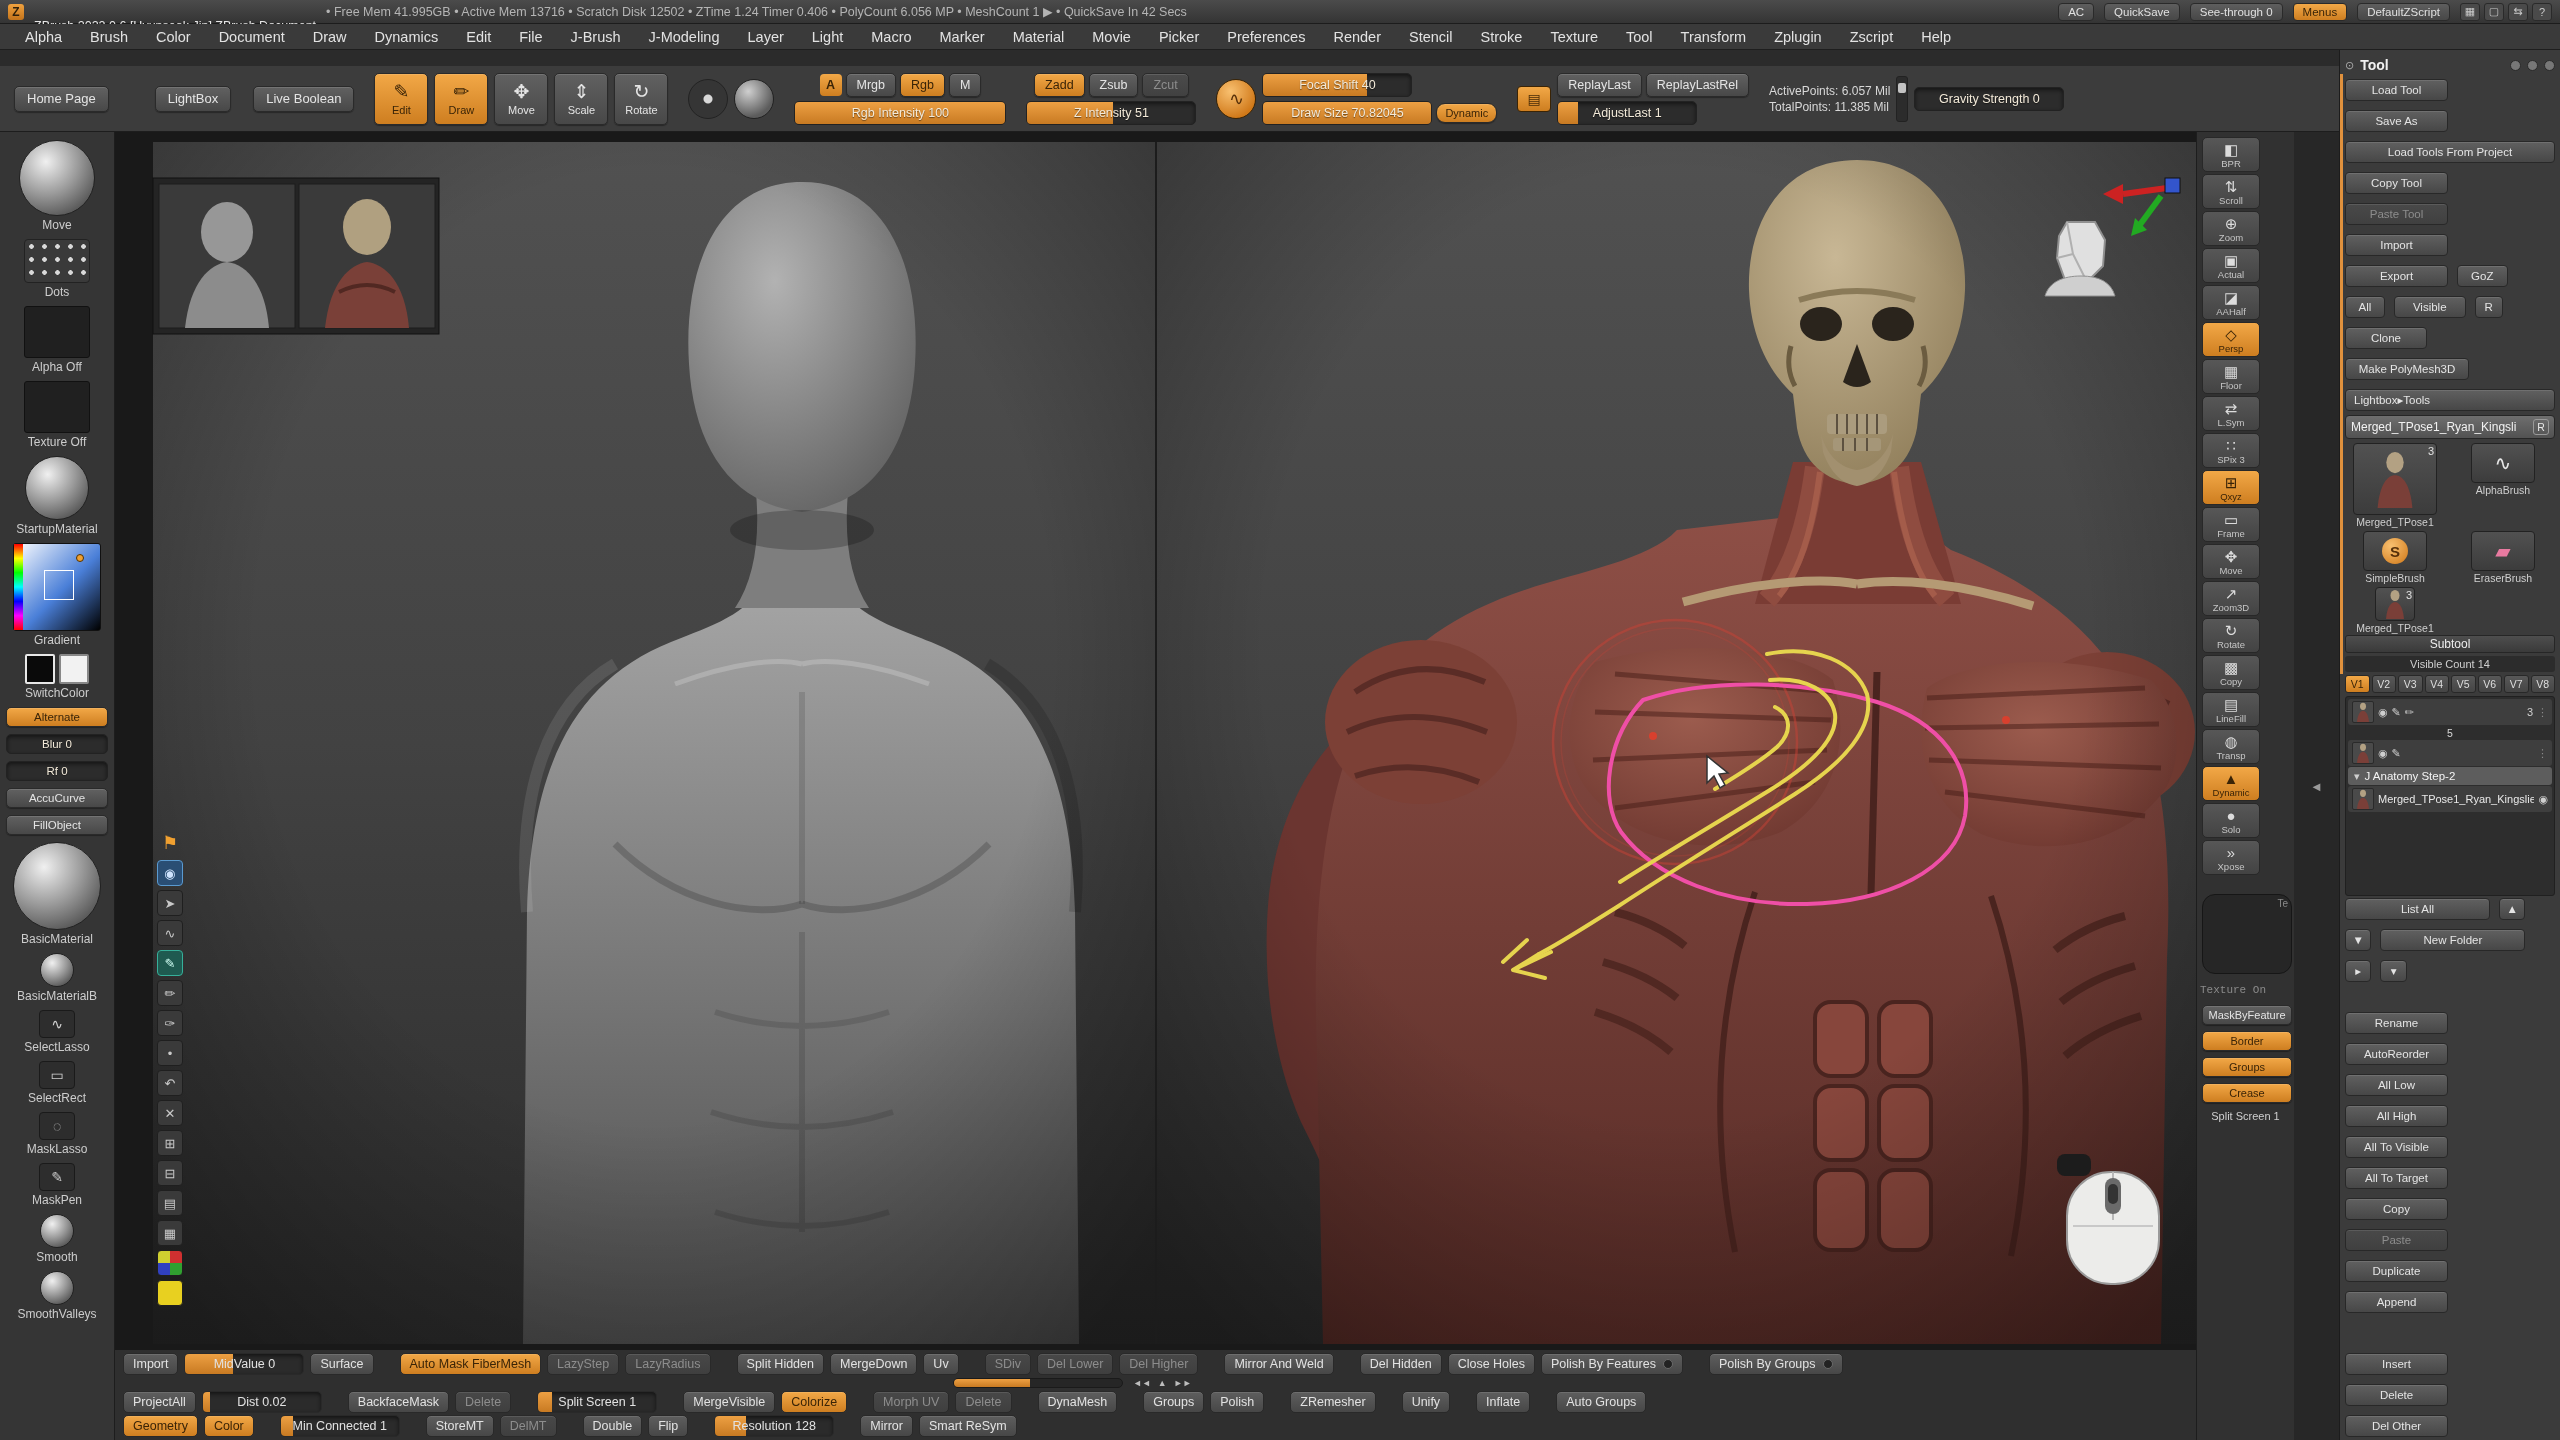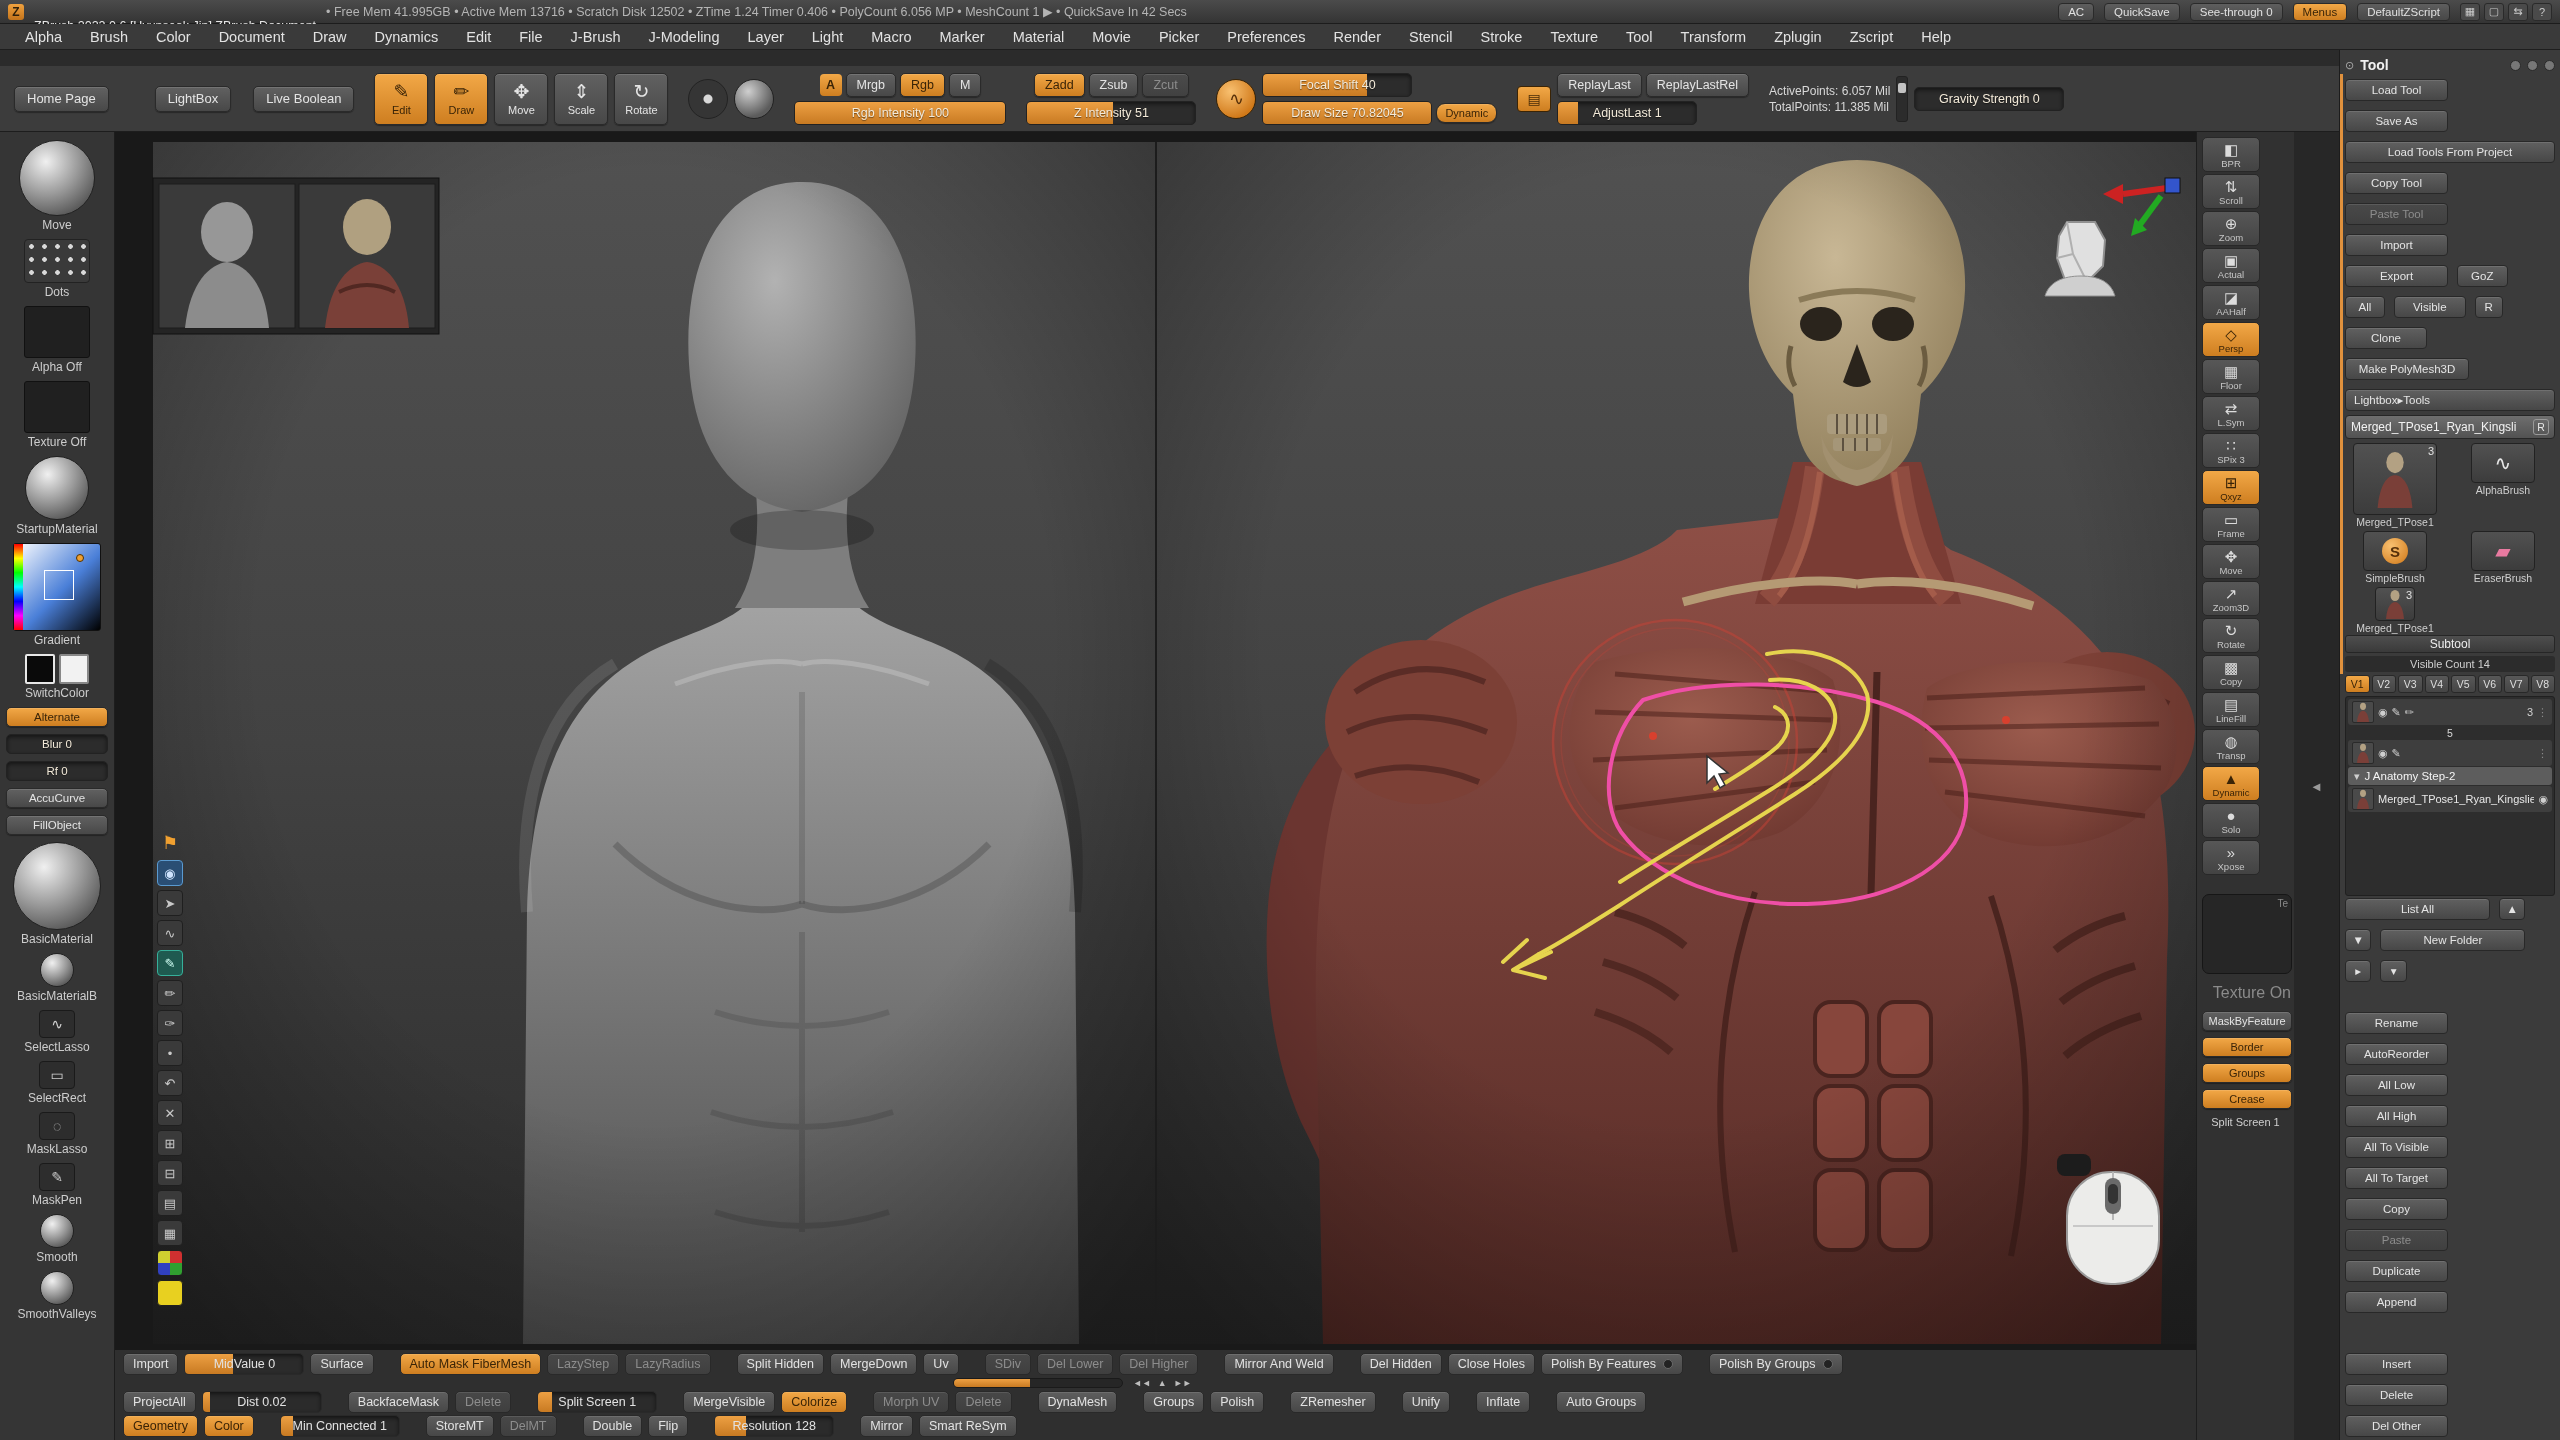--- a/index.html
+++ b/index.html
@@ -143,23 +143,23 @@
   .rshelf { position:absolute; left:2196px; top:132px; width:98px; height:1308px; background:#313131;
     border-left:1px solid #1d1d1d; display:flex; flex-direction:column; padding:4px 3px; }
   .shelf-btn { width:58px; margin:1px 2px; display:flex; flex-direction:column; align-items:center;
     padding:3px 0 2px; background:linear-gradient(#575757,#434343); border:1px solid #282828;
     border-radius:5px; }
   .shelf-btn.on { background:linear-gradient(#f2a847,#ce7e20); }
   .shelf-btn.on .shelf-glyph, .shelf-btn.on .shelf-lab { color:#3a2407; }
   .shelf-glyph { font-size:15px; line-height:17px; color:#dcdcdc; }
   .shelf-lab { font-size:9.5px; color:#c6c6c6; }
   .te-box { margin:18px 2px 4px; width:90px; height:80px; background:#262626; border:1px solid #161616;
-    border-radius:7px; display:flex; align-items:flex-start; justify-content:flex-end;
+    border-radius:13px; display:flex; align-items:flex-start; justify-content:flex-end;
     font-size:10px; color:#8a8a8a; padding:3px; }
-  .rs-dimlab { font-size:16px; color:#8a8a8a; text-align:right; margin:6px 0; }
+  .rs-dimlab { font-size:11px; color:#8a8a8a; text-align:left; margin:6px 0;font-family:Liberation Mono, monospace; }
   .rs-btn { margin:3px 2px; height:20px; font-size:11px; padding:0; width:90px; }
   .rs-plain { font-size:11px; color:#cfcfcf; text-align:center; margin-top:4px; }
 
   
   .hstrip { position:absolute; left:2294px; top:132px; width:45px; height:1308px; background:#272727;
     display:flex; align-items:center; justify-content:center; }
   .hstrip .arrow { color:#9a9a9a; font-size:13px; }
 
   
   .tray { position:absolute; left:2339px; top:50px; width:221px; height:1390px; background:#3b3b3b;

